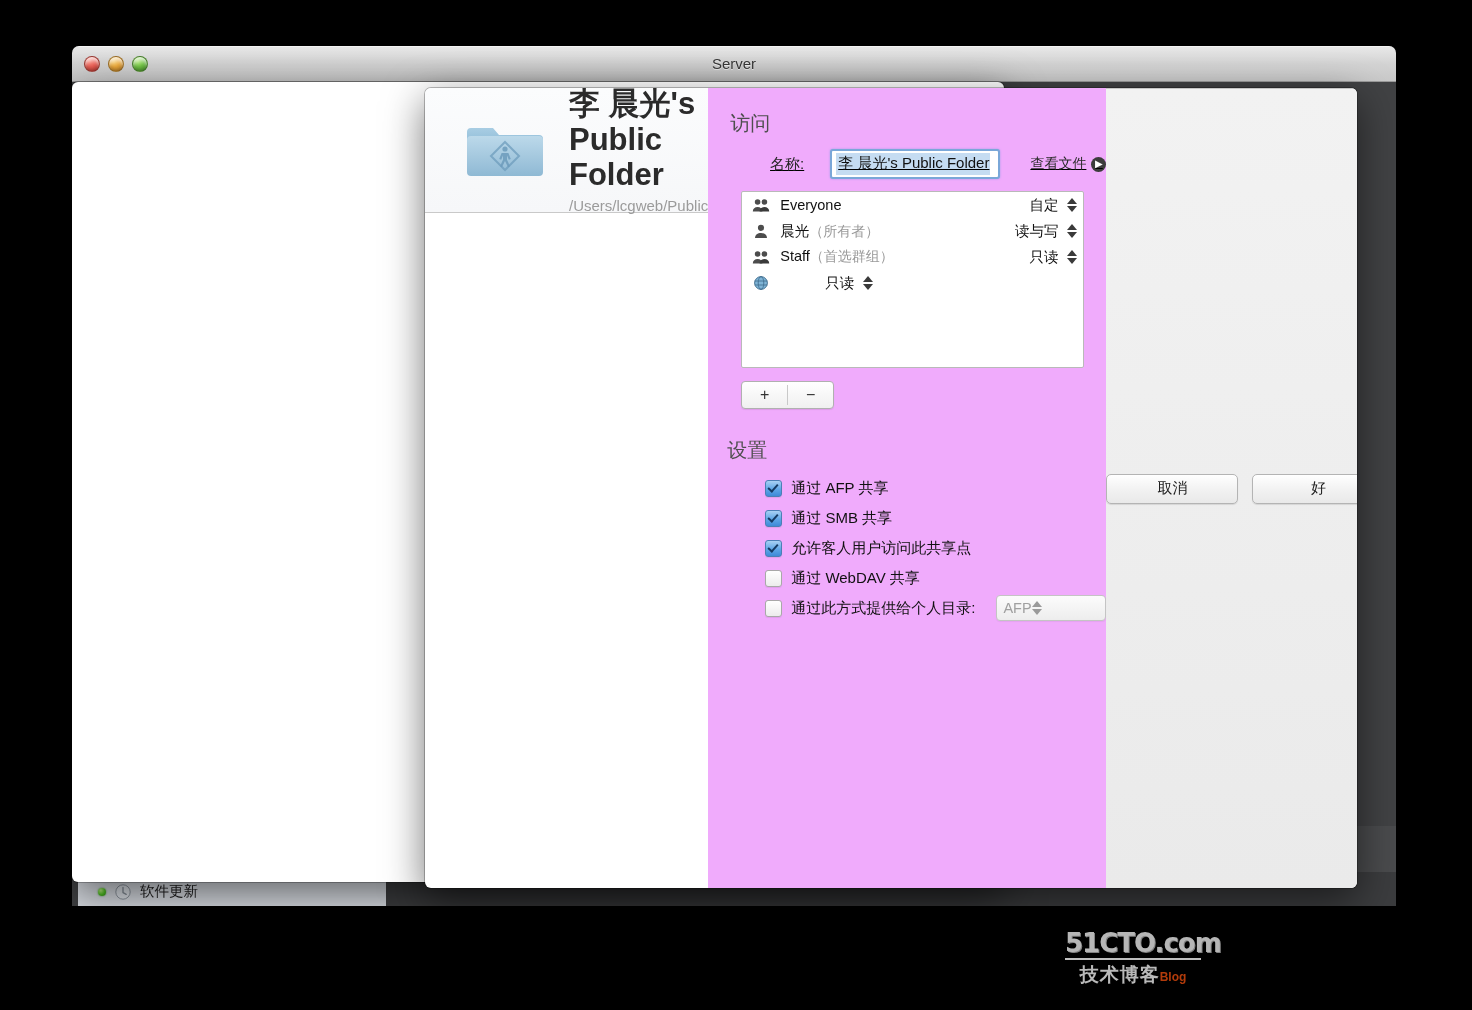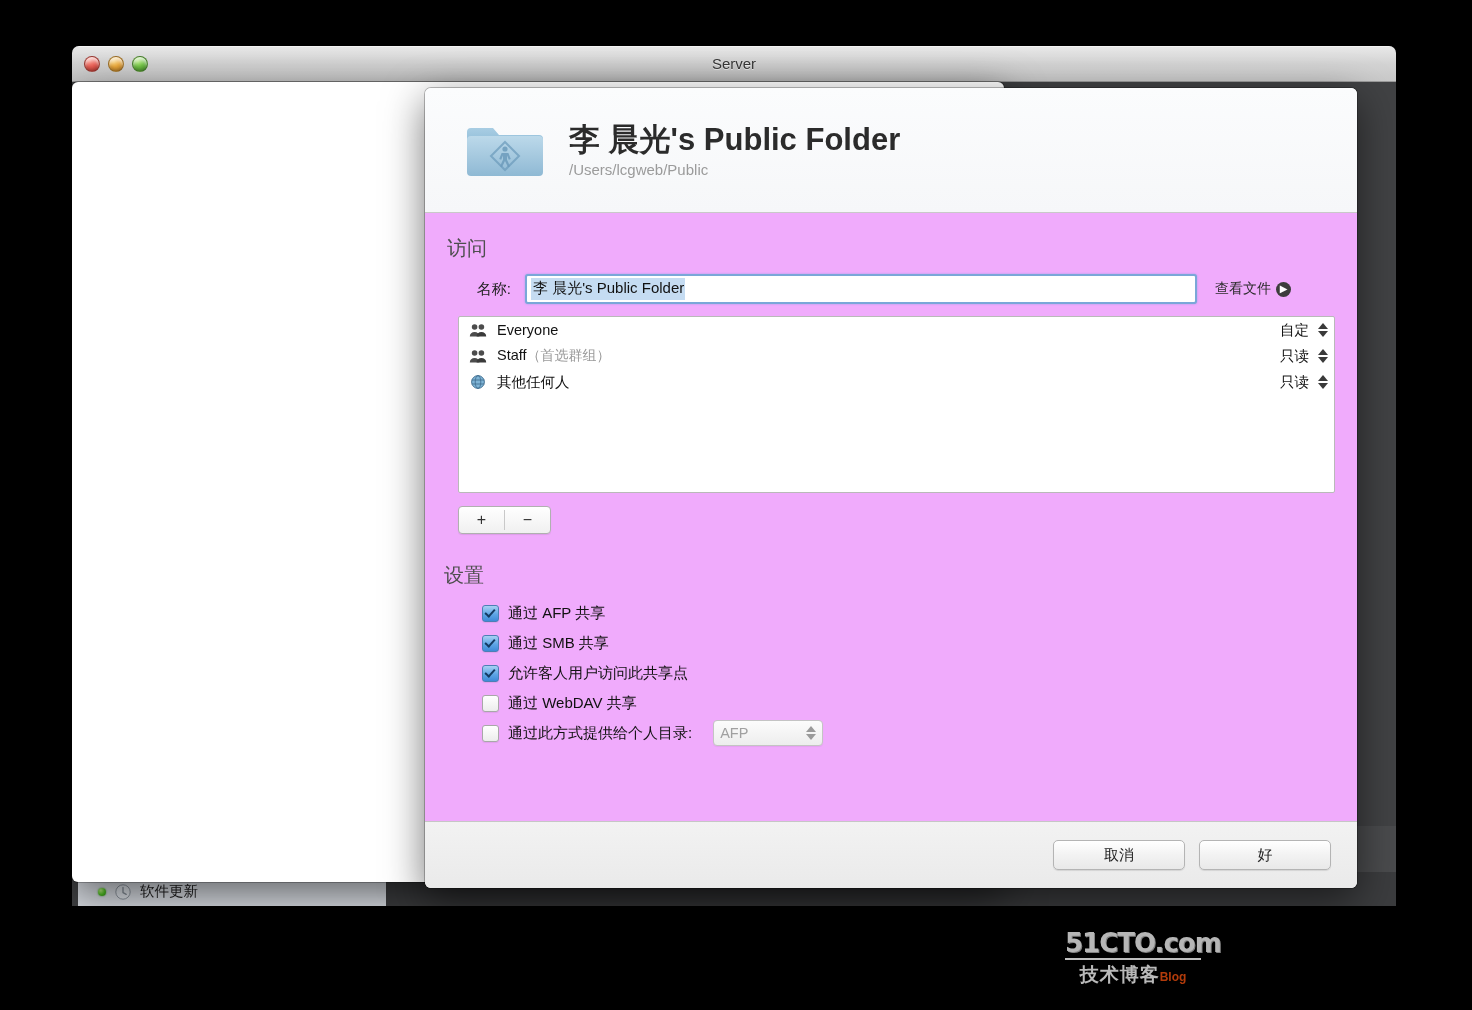--- a/index.html
+++ b/index.html
@@ -158,21 +158,21 @@
     position: absolute;
     left: 425px;
     top: 88px;
     width: 932px;
     height: 800px;
     background: #ffffff;
     border-radius: 6px;
     box-shadow: 0 12px 40px rgba(0,0,0,0.55), 0 0 0 1px rgba(0,0,0,0.25);
     overflow: hidden;
     display: flex;
-    flex-direction: column;
+    flex-direction: row;
   }
   .sheet-header {
     height: 124px;
     background: linear-gradient(to bottom, #fbfcfd 0%, #f6f7f9 100%);
     border-bottom: 1px solid #c9c9c9;
     display: flex;
     align-items: center;
     padding-left: 40px;
     gap: 24px;
     flex: 0 0 124px;
@@ -200,22 +200,23 @@
   }
   .section-title {
     font-size: 20px;
     color: #4e4e4e;
     padding-left: 22px;
     margin-bottom: 12px;
   }
   .form-row {
     display: flex;
     align-items: center;
-    padding-left: 24px;
-    gap: 4px;
+    padding-left: 34px;
+    gap: 16px;
+    text-decoration: underline;
   }
   .row-label {
     font-size: 15px;
     color: #232323;
     width: 62px;
     text-align: right;
     margin-right: 10px;
   }
   .name-field {
     flex: 1 1 auto;
@@ -351,21 +352,20 @@
   .check-label { font-size: 15px; color: #111; white-space: nowrap; }
   .popup-select {
     margin-left: 12px;
     width: 96px;
     height: 24px;
     border: 1px solid #c4c4c4;
     border-radius: 4px;
     background: linear-gradient(to bottom, #fcfcfc 0%, #ededed 100%);
     display: flex;
     align-items: center;
-    justify-content: space-between;
     padding: 0 6px;
     color: #a0a0a0;
     font-size: 14.5px;
     box-shadow: 0 1px 1px rgba(0,0,0,0.05);
   }
   .popup-select .stepper i.up { border-bottom-color: #9a9a9a; }
   .popup-select .stepper i.down { border-top-color: #9a9a9a; }
 
   .sheet-footer {
     flex: 0 0 66px;
@@ -804,20 +804,34 @@
           <span class="perm-name"><span>Everyone</span><span class="muted"></span></span>
           <span class="perm-access">自定</span>
           <span class="stepper">
               <i class="up"></i>
               <i class="down"></i>
             </span>
         </div>
         <div class="perm-row">
           <span class="perm-icon">
             <svg width="18" height="16" viewBox="0 0 18 16">
+                <circle cx="9" cy="4.8" r="3.1" fill="#4c4c4c"></circle>
+                <path d="M3 15c0-3.3 2.6-5.1 6-5.1s6 1.8 6 5.1z" fill="#4c4c4c"></path>
+              </svg>
+          </span>
+          <span class="perm-name"><span>晨光</span><span class="muted">（所有者）</span></span>
+          <span class="perm-access">读与写</span>
+          <span class="stepper">
+              <i class="up"></i>
+              <i class="down"></i>
+            </span>
+        </div>
+        <div class="perm-row">
+          <span class="perm-icon">
+            <svg width="18" height="16" viewBox="0 0 18 16">
                 <circle cx="5.6" cy="5" r="2.8" fill="#4c4c4c"></circle>
                 <circle cx="12.4" cy="5" r="2.8" fill="#4c4c4c"></circle>
                 <path d="M0.8 14.4c0-2.9 2.1-4.5 4.8-4.5s4.8 1.6 4.8 4.5z" fill="#4c4c4c"></path>
                 <path d="M7.6 14.4c0-2.9 2.1-4.5 4.8-4.5s4.8 1.6 4.8 4.5z" fill="#3a3a3a"></path>
               </svg>
           </span>
           <span class="perm-name"><span>Staff</span><span class="muted">（首选群组）</span></span>
           <span class="perm-access">只读</span>
           <span class="stepper">
               <i class="up"></i>
@@ -825,21 +839,20 @@
             </span>
         </div>
         <div class="perm-row">
           <span class="perm-icon">
             <svg width="18" height="16" viewBox="0 0 18 16">
                 <circle cx="9" cy="8" r="6.4" fill="#7fb4d6" stroke="#3c6a8b" stroke-width="0.9"></circle>
                 <ellipse cx="9" cy="8" rx="2.8" ry="6.4" fill="none" stroke="#3c6a8b" stroke-width="0.8"></ellipse>
                 <path d="M2.8 6h12.4M2.8 10h12.4" stroke="#3c6a8b" stroke-width="0.8"></path>
               </svg>
           </span>
-          <span class="perm-name"><span>其他任何人</span><span class="muted"></span></span>
           <span class="perm-access">只读</span>
           <span class="stepper">
               <i class="up"></i>
               <i class="down"></i>
             </span>
         </div>
       </div>
 
       <div class="addrem">
         <button>+</button>

